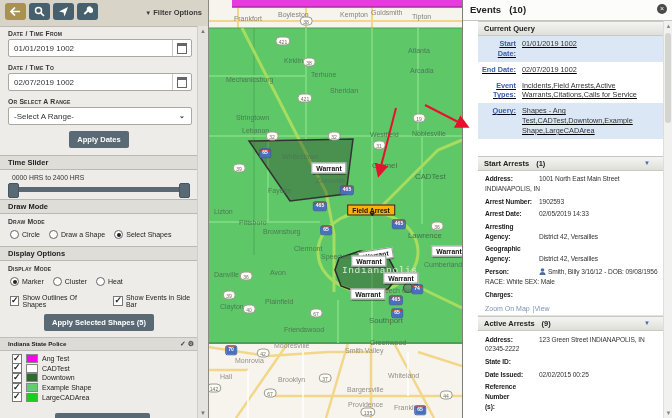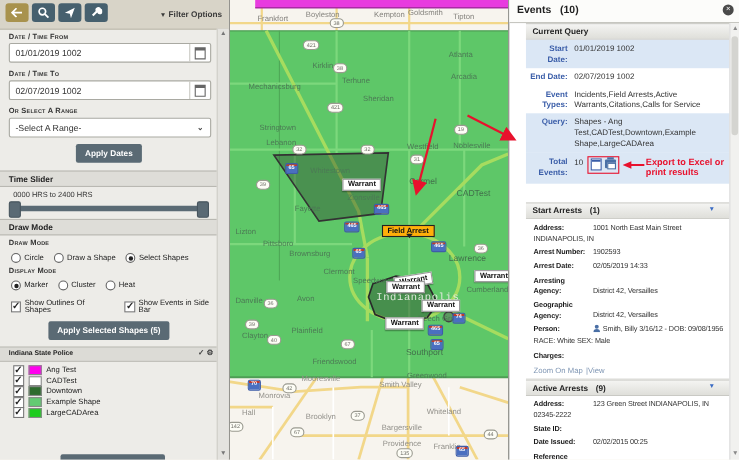--- a/index.html
+++ b/index.html
@@ -66,21 +66,21 @@
   
   #panel{position:absolute;left:462px;top:0;width:210px;height:418px;background:#fff;border-left:1px solid #7E7E78;z-index:10;}
   #panel-header{height:20px;border-bottom:1px solid #C6C6C0;background:#FCFCFA;position:relative;}
   #panel-title{position:absolute;left:7px;top:4px;font-size:9.5px;font-weight:bold;color:#222;}
   #panel-title .cnt{margin-left:8px;}
   #panel-close{position:absolute;right:6px;top:4px;width:10px;height:10px;border-radius:50%;background:#4A4A4A;color:#fff;font-size:7px;line-height:10px;text-align:center;}
   .psec{height:13px;line-height:13px;background:linear-gradient(180deg,#F4F4F2,#DFDFDa);border-top:1px solid #C9C9C4;border-bottom:1px solid #C9C9C4;font-size:7.5px;font-weight:bold;color:#222;padding-left:6px;position:relative;}
   .psec .cnt{margin-left:7px;}
   .psec .collapse{position:absolute;right:14px;top:0;color:#3A6BC4;font-size:6px;}
   #panel-body{position:absolute;left:0;top:21px;right:9px;bottom:0;overflow:hidden;margin-left:15px;}
-  .qrow{display:flex;font-size:7.3px;padding:3px 2px 3px 0;}
+  .qrow{display:flex;font-size:7.3px;padding:3px 2px 3px 0;text-decoration:underline;}
   .qrow.blue{background:#DBE7F5;}
   .qrow .ql{width:38px;text-align:right;font-weight:bold;color:#3A5DA8;white-space:pre-line;flex-shrink:0;line-height:1.35;}
   .qrow .qv{margin-left:6px;color:#333;line-height:1.35;width:150px;}
   #total-row{display:flex;align-items:flex-start;font-size:7.3px;background:#DBE7F5;padding:3px 2px 6px 0;}
   #total-row .ql{width:38px;text-align:right;font-weight:bold;color:#3A5DA8;white-space:pre-line;flex-shrink:0;line-height:1.35;}
   #total-row .tv{margin-left:6px;color:#333;margin-top:1px;}
   #icon-box{display:flex;gap:3px;border:1.5px solid #E8112D;padding:1.5px 2px;margin-left:4px;}
   .xls{width:8px;height:9px;background:#fff;border:1px solid #3A5DA8;box-shadow:inset 0 2px 0 #3A5DA8;}
   .prn{width:10px;height:8px;position:relative;background:#4A6FA5;border-radius:1px;margin-top:1px;}
   .prn::before{content:"";position:absolute;left:2px;top:-2px;width:6px;height:2px;background:#4A6FA5;}
@@ -323,20 +323,21 @@
           <div class="radio-item">
             <span class="rb"></span>
             <span class="rlab">Draw a Shape</span>
           </div>
           <div class="radio-item">
             <span class="rb sel"></span>
             <span class="rlab">Select Shapes</span>
           </div>
         </div>
 
+      <div class="shead">Display Options</div>
       <div class="slabel">Display Mode</div>
       <div class="radio-row" id="display-radios">
           <div class="radio-item">
             <span class="rb sel"></span>
             <span class="rlab">Marker</span>
           </div>
           <div class="radio-item">
             <span class="rb"></span>
             <span class="rlab">Cluster</span>
           </div>
@@ -424,37 +425,20 @@
             <div class="ql">Event
 Types:</div>
             <div class="qv">Incidents,Field Arrests,Active Warrants,Citations,Calls for Service</div>
           </div>
           <div class="qrow blue">
             <div class="ql">Query:</div>
             <div class="qv">Shapes - Ang Test,CADTest,Downtown,Example Shape,LargeCADArea</div>
           </div>
         </div>
 
-      <div id="total-row">
-        <div class="ql">Total
-Events:</div>
-        <div class="tv">10</div>
-        <div id="icon-box">
-          <div class="xls"></div>
-          <div class="prn"></div>
-        </div>
-        <svg id="exp-arrow" width="20" height="8">
-          <line x1="6" y1="4" x2="20" y2="4" stroke="#E8112D" stroke-width="2"></line>
-          <polygon points="0,4 8,0.5 8,7.5" fill="#E8112D"></polygon>
-        </svg>
-        <div id="exp-text">
-          <div>Export to Excel or</div>
-          <div>print results</div>
-        </div>
-      </div>
 
       <div style="height:17px"></div>
 
       <div class="psec">
         <span>Start Arrests</span><span class="cnt">(1)</span>
         <span class="collapse">▼</span>
       </div>
       <div class="fields" id="fa-fields">
           <div class="frow"><span class="fl">Address:</span><span>1001 North East Main Street INDIANAPOLIS, IN</span></div>
           <div class="frow"><span class="fl">Arrest Number:</span><span>1902593</span></div>

